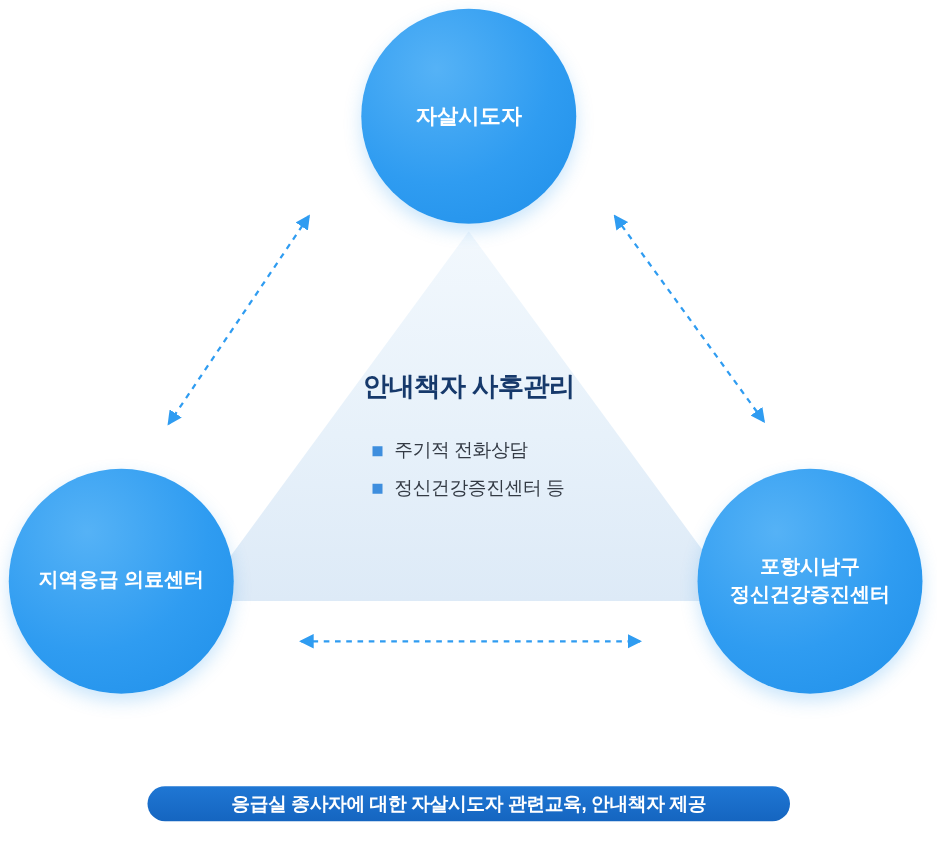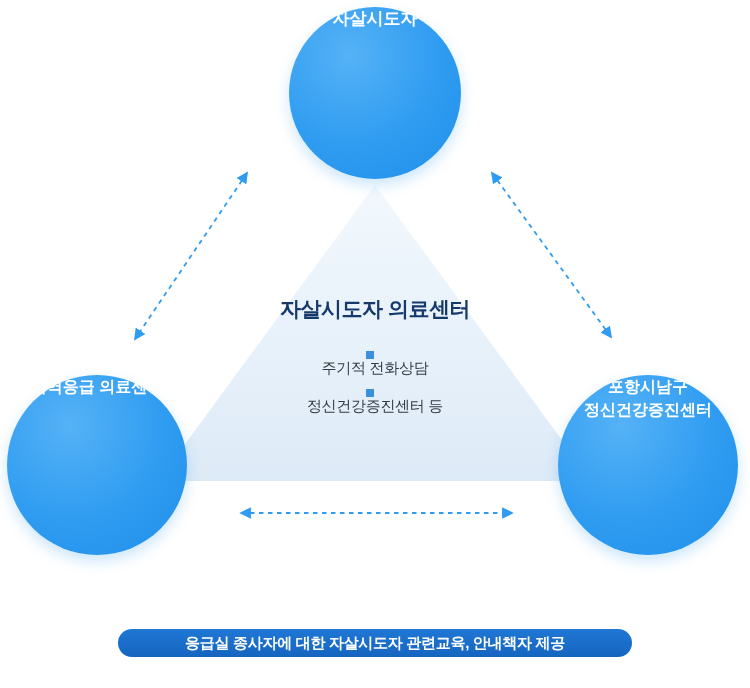--- a/index.html
+++ b/index.html
@@ -36,21 +36,21 @@
     height: 688px;
     pointer-events: none;
   }
 
   
   .node {
     position: absolute;
     border-radius: 50%;
     background: radial-gradient(circle at 35% 28%, #55b2f6 0%, #2f9cf1 55%, #1f8fe9 100%);
     display: flex;
-    align-items: flex-start;
+    align-items: center;
     justify-content: center;
     text-align: center;
     color: #ffffff;
     font-weight: bold;
     box-shadow: 0 6px 14px rgba(47, 156, 241, 0.25);
   }
   .node-top   { left: 289px; top: 7px;   width: 172px; height: 172px; font-size: 17px; }
   .node-left  { left: 7px;   top: 375px; width: 180px; height: 180px; font-size: 16px; }
   .node-right { left: 558px; top: 375px; width: 180px; height: 180px; font-size: 16px; }
   .node-label { line-height: 1.45; padding: 0 14px; }
@@ -74,21 +74,20 @@
     display: inline-block;
     text-align: left;
   }
   .bullet {
     display: flex;
     align-items: center;
     margin-bottom: 11px;
     font-size: 15px;
     color: #333a44;
     letter-spacing: -0.3px;
-    flex-direction: column;
   }
   .bullet-square {
     display: inline-block;
     width: 8px;
     height: 8px;
     background: #3e8ede;
     margin-right: 9px;
     flex: 0 0 auto;
   }
 
@@ -137,21 +136,21 @@
       <span>포항시남구</span><br>
       <span>정신건강증진센터</span>
     </span>
   </div>
 
   <div class="node node-left">
     <span class="node-label">지역응급 의료센터</span>
   </div>
 
   <div class="center-content">
-    <h2 class="center-title">자살시도자 의료센터</h2>
+    <h2 class="center-title">안내책자 사후관리</h2>
     <div class="bullets">
       <div class="bullet">
         <span class="bullet-square"></span>
         <span>주기적 전화상담</span>
       </div>
       <div class="bullet">
         <span class="bullet-square"></span>
         <span>정신건강증진센터 등</span>
       </div>
     </div>

